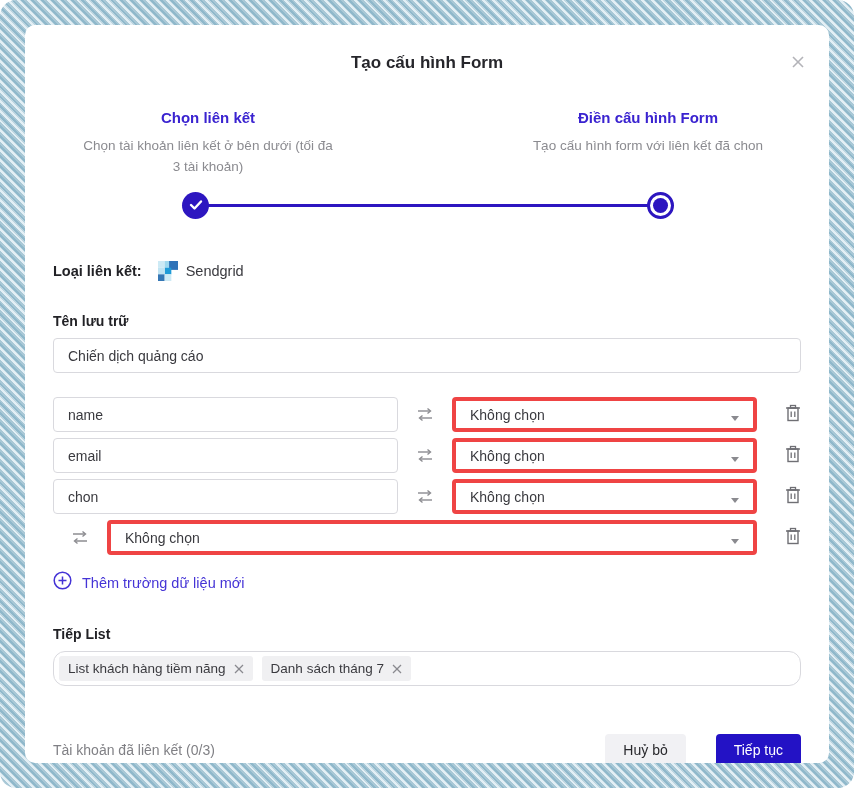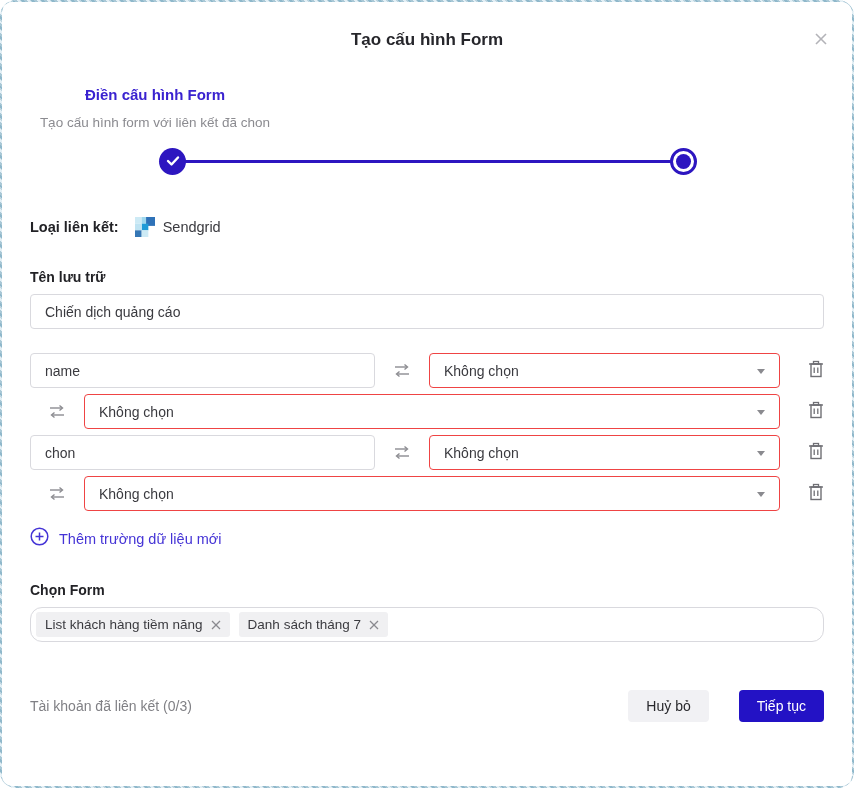--- a/index.html
+++ b/index.html
@@ -4,21 +4,21 @@
 <style>
   * { margin:0; padding:0; box-sizing:border-box; }
   html,body { width:854px; height:788px; }
   body {
     font-family:"Liberation Sans","DejaVu Sans",sans-serif;
     background:#ffffff;
   }
   
   .screen {
     width:854px; height:788px;
-    padding:2px;
+    padding:25px;
     border-radius:16px;
     background:repeating-linear-gradient(45deg,#a9c8d6 0 2px,#e3eff5 2px 4px,#bdd5e0 4px 5px,#8fb8cb 5px 7px);
   }
   .modal {
     position:relative;
     width:100%; height:100%;
     background:#ffffff;
     border-radius:10px;
     overflow:hidden;
   }
@@ -85,21 +85,21 @@
   .map-row { display:flex; align-items:center; margin-bottom:6px; }
   .map-input {
     width:345px; height:35px;
     border:1px solid #d9d9de; border-radius:4px;
     display:flex; align-items:center; padding:0 14px;
     font-size:14px; color:#3a3a3f; background:#fff;
   }
   .swap-wrap { width:54px; display:flex; justify-content:center; }
   .map-select {
     flex:1; height:35px; position:relative;
-    border:1px solid #ef4444; border-radius:4px;
+    border:4px solid #ef4444; border-radius:4px;
     display:flex; align-items:center; padding:0 30px 0 14px;
     font-size:14px; color:#3a3a3f; background:#fff; cursor:pointer;
   }
   .caret {
     position:absolute; right:14px; top:15px;
     width:0; height:0;
     border-left:4.5px solid transparent; border-right:4.5px solid transparent;
     border-top:5.5px solid #8a8a8f;
   }
   .trash-wrap { width:44px; display:flex; justify-content:flex-end; cursor:pointer; }
@@ -149,20 +149,24 @@
           <line x1="13" y1="3" x2="3" y2="13" stroke="#b3b3b8" stroke-width="1.6"></line>
         </svg>
       </span>
     </div>
 
     <div class="modal-body">
       <div class="modal-title">Tạo cấu hình Form</div>
 
       <div class="stepper">
         <div class="step-cols">
+          <div class="step-col left">
+            <div class="step-title">Chọn liên kết</div>
+            <div class="step-desc">Chọn tài khoản liên kết ở bên dưới (tối đa 3 tài khoản)</div>
+          </div>
           <div class="step-col right">
             <div class="step-title">Điền cấu hình Form</div>
             <div class="step-desc">Tạo cấu hình form với liên kết đã chon</div>
           </div>
         </div>
         <div class="step-track">
           <div class="track-line"></div>
           <div class="step-dot dot-done">
             <span>
               <svg width="14" height="12" viewBox="0 0 14 12">
@@ -222,20 +226,23 @@
                 <rect x="5.5" y="1.5" width="5" height="2.5" fill="none" stroke="#6f6f74" stroke-width="1.3"></rect>
                 <rect x="3" y="4" width="10" height="12.5" fill="none" stroke="#6f6f74" stroke-width="1.4"></rect>
                 <line x1="6.2" y1="7.5" x2="6.2" y2="13" stroke="#6f6f74" stroke-width="1.3"></line>
                 <line x1="9.8" y1="7.5" x2="9.8" y2="13" stroke="#6f6f74" stroke-width="1.3"></line>
               </svg>
             </span>
           </div>
         </div>
 
         <div class="map-row">
+          <div class="map-input">
+            <span>email</span>
+          </div>
           <div class="swap-wrap">
             <svg width="18" height="15" viewBox="0 0 18 15">
               <line x1="2" y1="4" x2="14" y2="4" stroke="#8c8c91" stroke-width="1.4"></line>
               <polyline points="11.5,1.5 14.5,4 11.5,6.5" fill="none" stroke="#8c8c91" stroke-width="1.4"></polyline>
               <line x1="16" y1="11" x2="4" y2="11" stroke="#8c8c91" stroke-width="1.4"></line>
               <polyline points="6.5,8.5 3.5,11 6.5,13.5" fill="none" stroke="#8c8c91" stroke-width="1.4"></polyline>
             </svg>
           </div>
           <div class="map-select">
             <span>Không chọn</span>
@@ -314,21 +321,21 @@
         <span>
           <svg width="19" height="19" viewBox="0 0 19 19">
             <circle cx="9.5" cy="9.5" r="8.3" fill="none" stroke="#4534d6" stroke-width="1.5"></circle>
             <line x1="9.5" y1="5.5" x2="9.5" y2="13.5" stroke="#4534d6" stroke-width="1.5"></line>
             <line x1="5.5" y1="9.5" x2="13.5" y2="9.5" stroke="#4534d6" stroke-width="1.5"></line>
           </svg>
         </span>
         <span class="add-field-label">Thêm trường dữ liệu mới</span>
       </div>
 
-      <div class="field-label">Chọn Form</div>
+      <div class="field-label">Tiếp List</div>
       <div class="chips-box">
         <div class="chip">
           <span>List khách hàng tiềm năng</span>
           <span class="chip-close">
             <svg width="10" height="10" viewBox="0 0 10 10">
               <line x1="1" y1="1" x2="9" y2="9" stroke="#8a8a8f" stroke-width="1.3"></line>
               <line x1="9" y1="1" x2="1" y2="9" stroke="#8a8a8f" stroke-width="1.3"></line>
             </svg>
           </span>
         </div>

